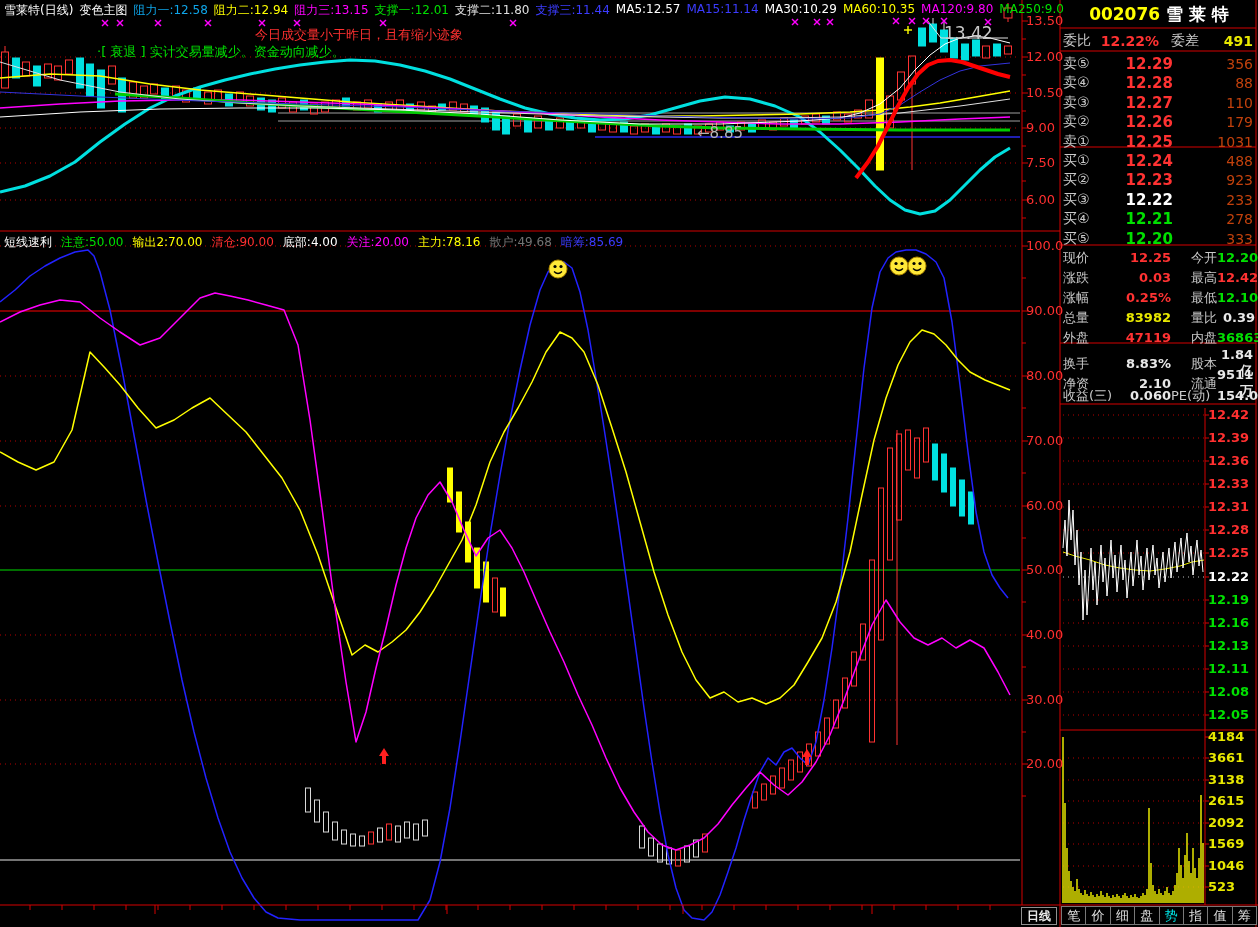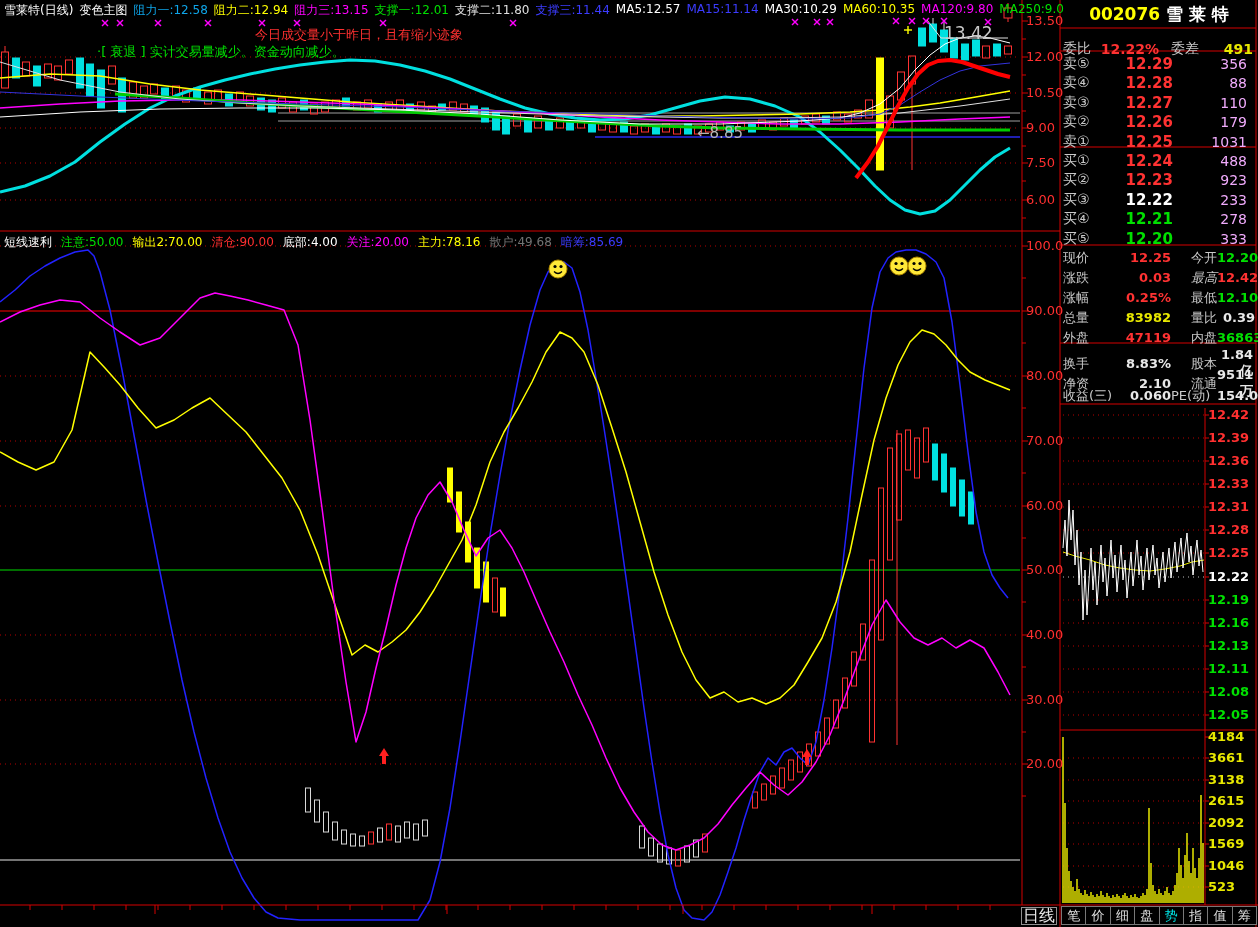--- a/index.html
+++ b/index.html
@@ -8,29 +8,29 @@
   #chart-svg{position:absolute;left:0;top:0;z-index:1;}
   .ov{position:absolute;z-index:2;white-space:nowrap;}
   #hdr{left:4px;top:2px;display:flex;gap:6px;font-size:12px;color:#fff;}
   #indhdr{left:4px;top:234px;display:flex;gap:9px;font-size:12px;color:#fff;}
   .alert{font-size:13px;}
   .axlab{position:absolute;z-index:2;font-size:13px;white-space:nowrap;}
   .qrow{position:absolute;left:1063px;width:192px;height:19px;font-size:14px;
         display:grid;align-items:center;z-index:2;}
   .book{grid-template-columns:36px 74px 1fr;}
   .book .p{text-align:right;font-weight:bold;font-size:15px;}
-  .book .v{text-align:right;color:#f0abfc;padding-right:8px;}
+  .book .v{text-align:right;color:#c2410c;padding-right:2px;}
   .stat{grid-template-columns:56px 52px 46px 1fr;font-size:13px;}
   .stat .v{text-align:right;font-weight:bold;}
   .lbl{color:#c8c8c8;}
   #qtitle{left:1062px;top:3px;width:194px;text-align:center;font-size:17px;font-weight:bold;z-index:2;}
   #btmbar{left:0;top:906px;width:1258px;height:21px;z-index:2;font-size:13px;color:#ff3030;}
   #btmbar span{position:absolute;top:2px;}
   #djx{left:1021px;top:907px;width:34px;height:16px;border:1px solid #909090;color:#e8e8e8;
-       font-size:16px;text-align:center;line-height:16px;z-index:3;}
+       font-size:12px;text-align:center;line-height:16px;z-index:3;font-weight:bold;}
   #tabs{left:1062px;top:906px;width:195px;display:flex;z-index:3;}
   #tabs .tab{flex:1;border:1px solid #787878;margin-left:-1px;height:17px;line-height:17px;
        text-align:center;font-size:13px;color:#e0e0e0;background:#000;}
   #tabs .tab.on{color:#00e8e8;}
   .ann{color:#c8c8c8;}
 </style>
 </head>
 <body>
 
 <div id="app">
@@ -597,36 +597,36 @@
     <div class="qrow book" style="top: 209.5px;">
       <span class="lbl">买④</span>
       <span class="p" style="color: rgb(0, 224, 0);">12.21</span>
       <span class="v">278</span>
     </div>
     <div class="qrow book" style="top: 229px;">
       <span class="lbl">买⑤</span>
       <span class="p" style="color: rgb(0, 224, 0);">12.20</span>
       <span class="v">333</span>
     </div>
-    <div class="qrow" style="top: 39px; grid-template-columns: 34px 62px 40px 1fr;">
+    <div class="qrow" style="top: 31px; grid-template-columns: 34px 62px 40px 1fr;">
       <span class="lbl">委比</span>
       <span style="color:#ff3232;font-weight:bold;text-align:right;">12.22%</span>
       <span class="lbl" style="text-align:right;">委差</span>
       <span style="color:#e8e800;font-weight:bold;text-align:right;padding-right:2px;">491</span>
     </div>
     <div class="qrow stat" style="top: 248px;">
       <span class="lbl">现价</span>
       <span class="v" style="color: rgb(255, 50, 50);">12.25</span>
       <span class="lbl" style="text-align:right;">今开</span>
       <span class="v" style="padding-right: 2px; color: rgb(0, 224, 0);">12.20</span>
     </div>
     <div class="qrow stat" style="top: 268px;">
       <span class="lbl">涨跌</span>
       <span class="v" style="color: rgb(255, 50, 50);">0.03</span>
-      <span class="lbl" style="text-align:right;font-style:italic;">最高</span>
+      <span class="lbl" style="text-align:right;">最高</span>
       <span class="v" style="padding-right: 2px; color: rgb(255, 50, 50);">12.42</span>
     </div>
     <div class="qrow stat" style="top: 288px;">
       <span class="lbl">涨幅</span>
       <span class="v" style="color: rgb(255, 50, 50);">0.25%</span>
       <span class="lbl" style="text-align:right;">最低</span>
       <span class="v" style="padding-right: 2px; color: rgb(0, 224, 0);">12.10</span>
     </div>
     <div class="qrow stat" style="top: 308px;">
       <span class="lbl">总量</span>

